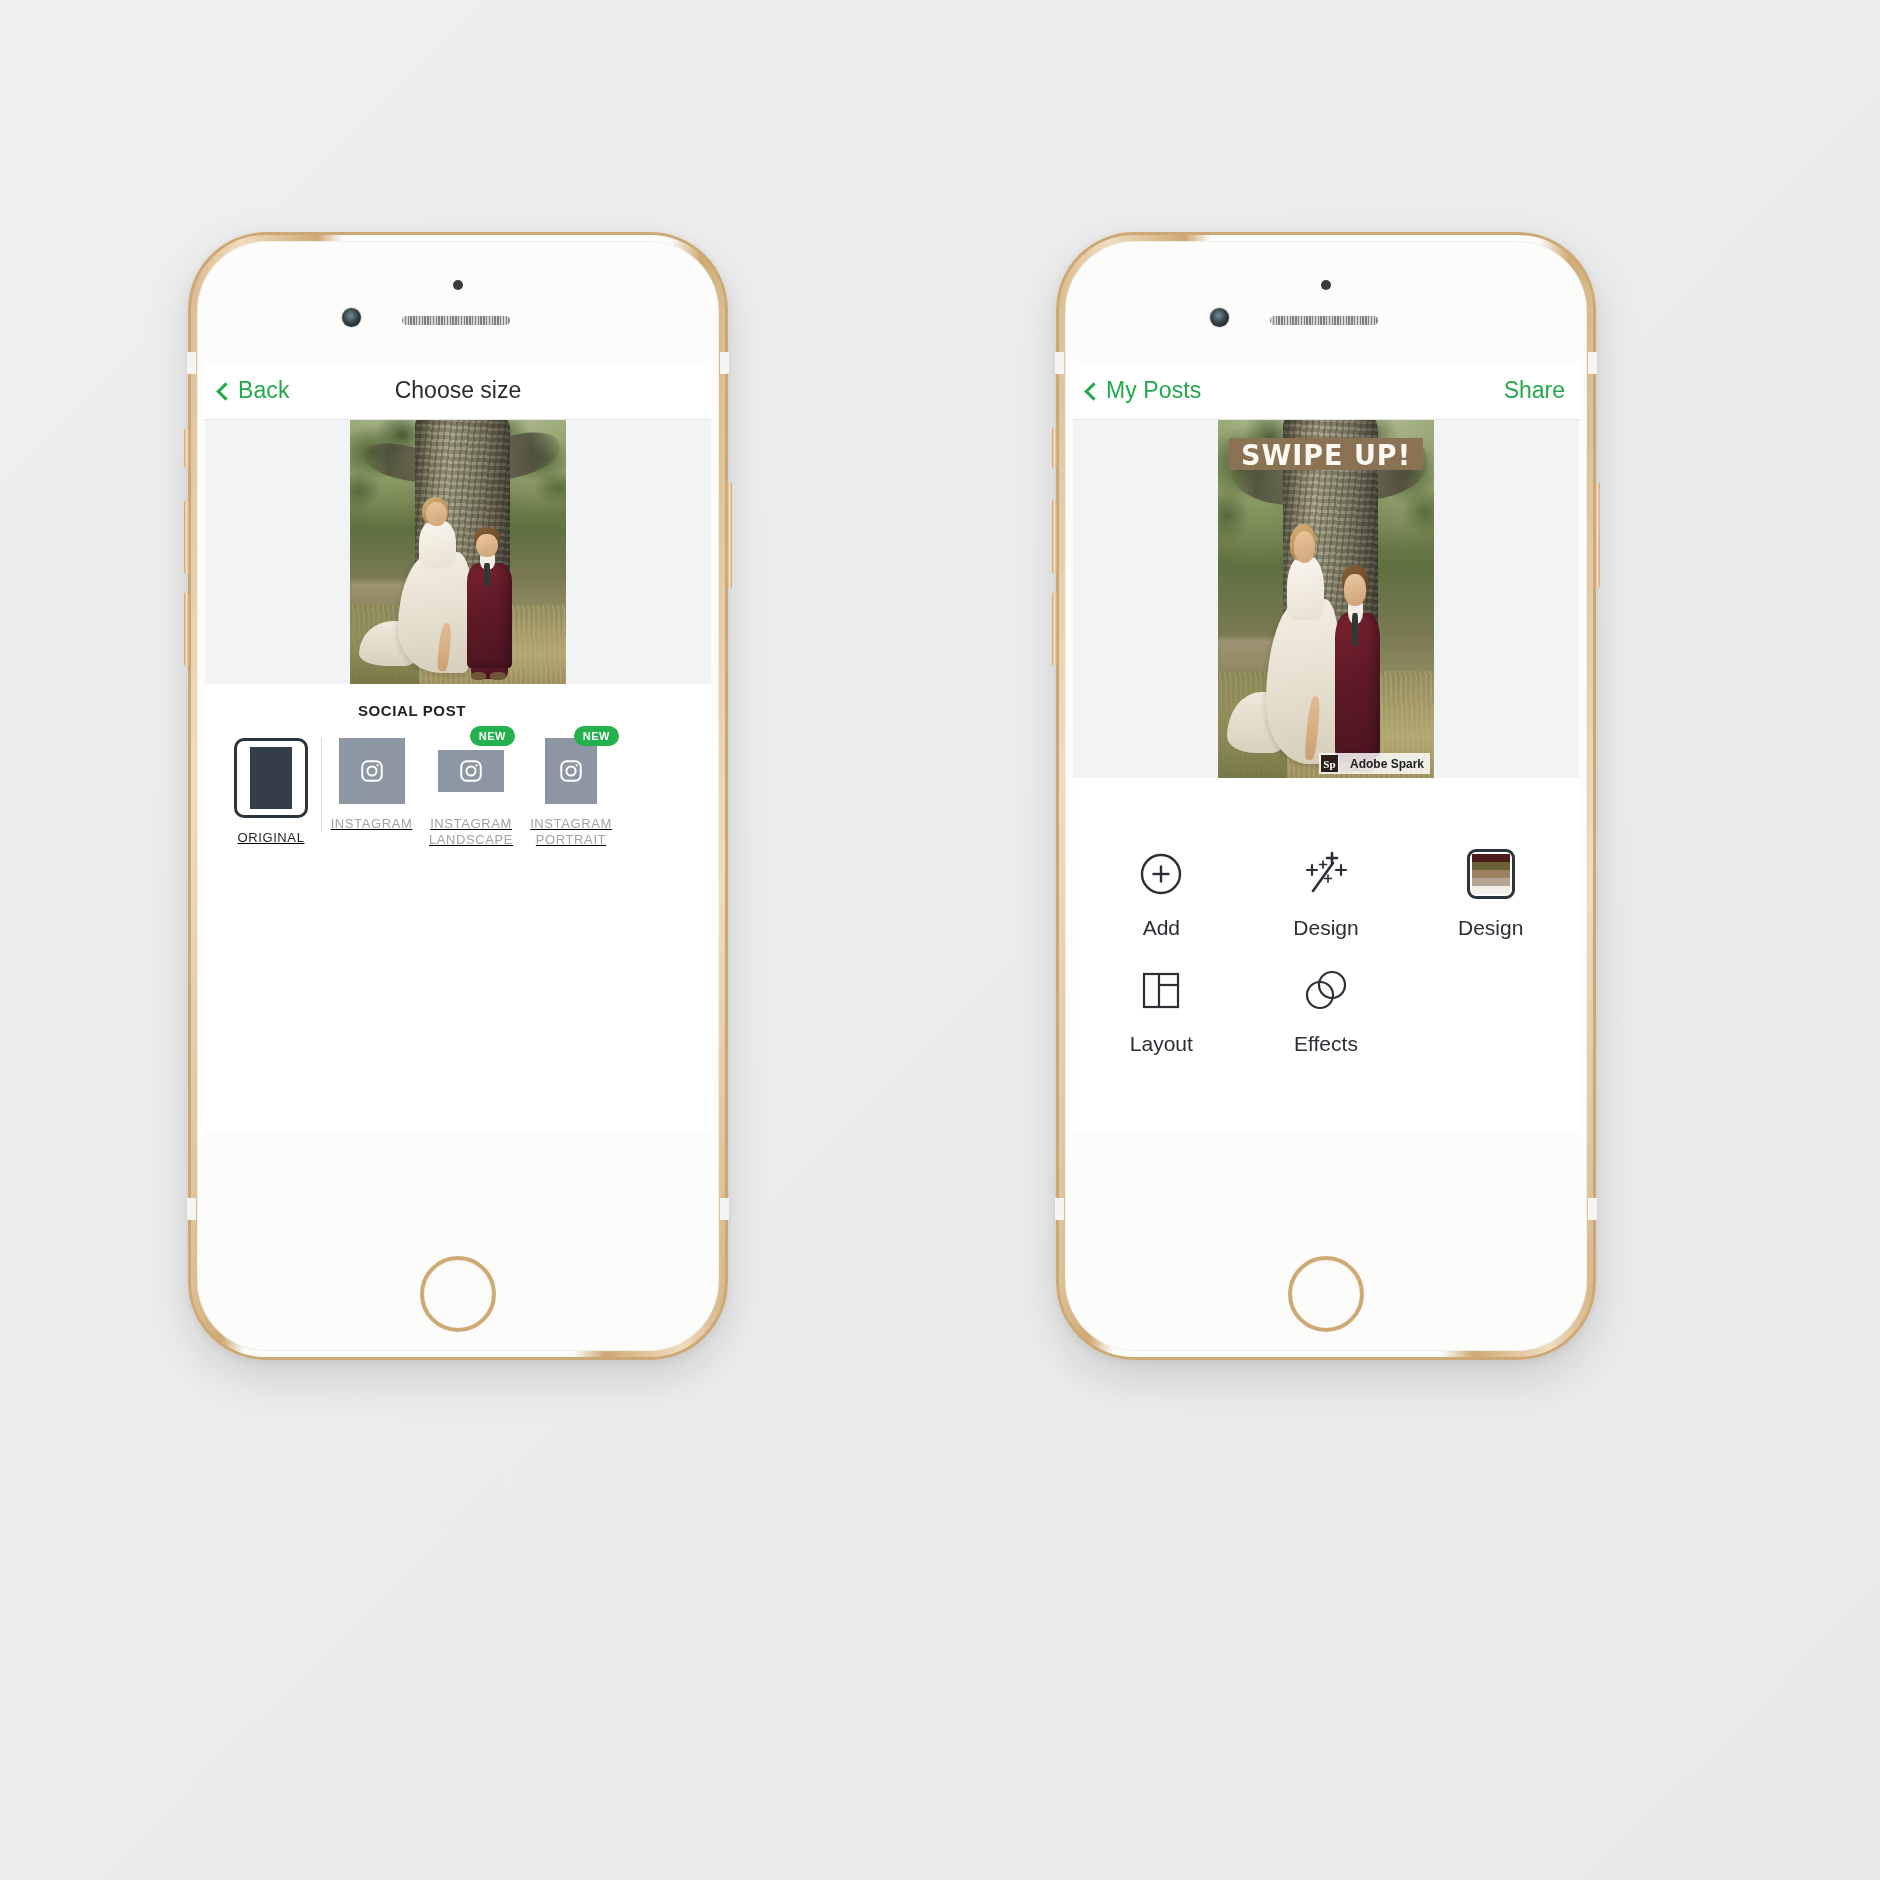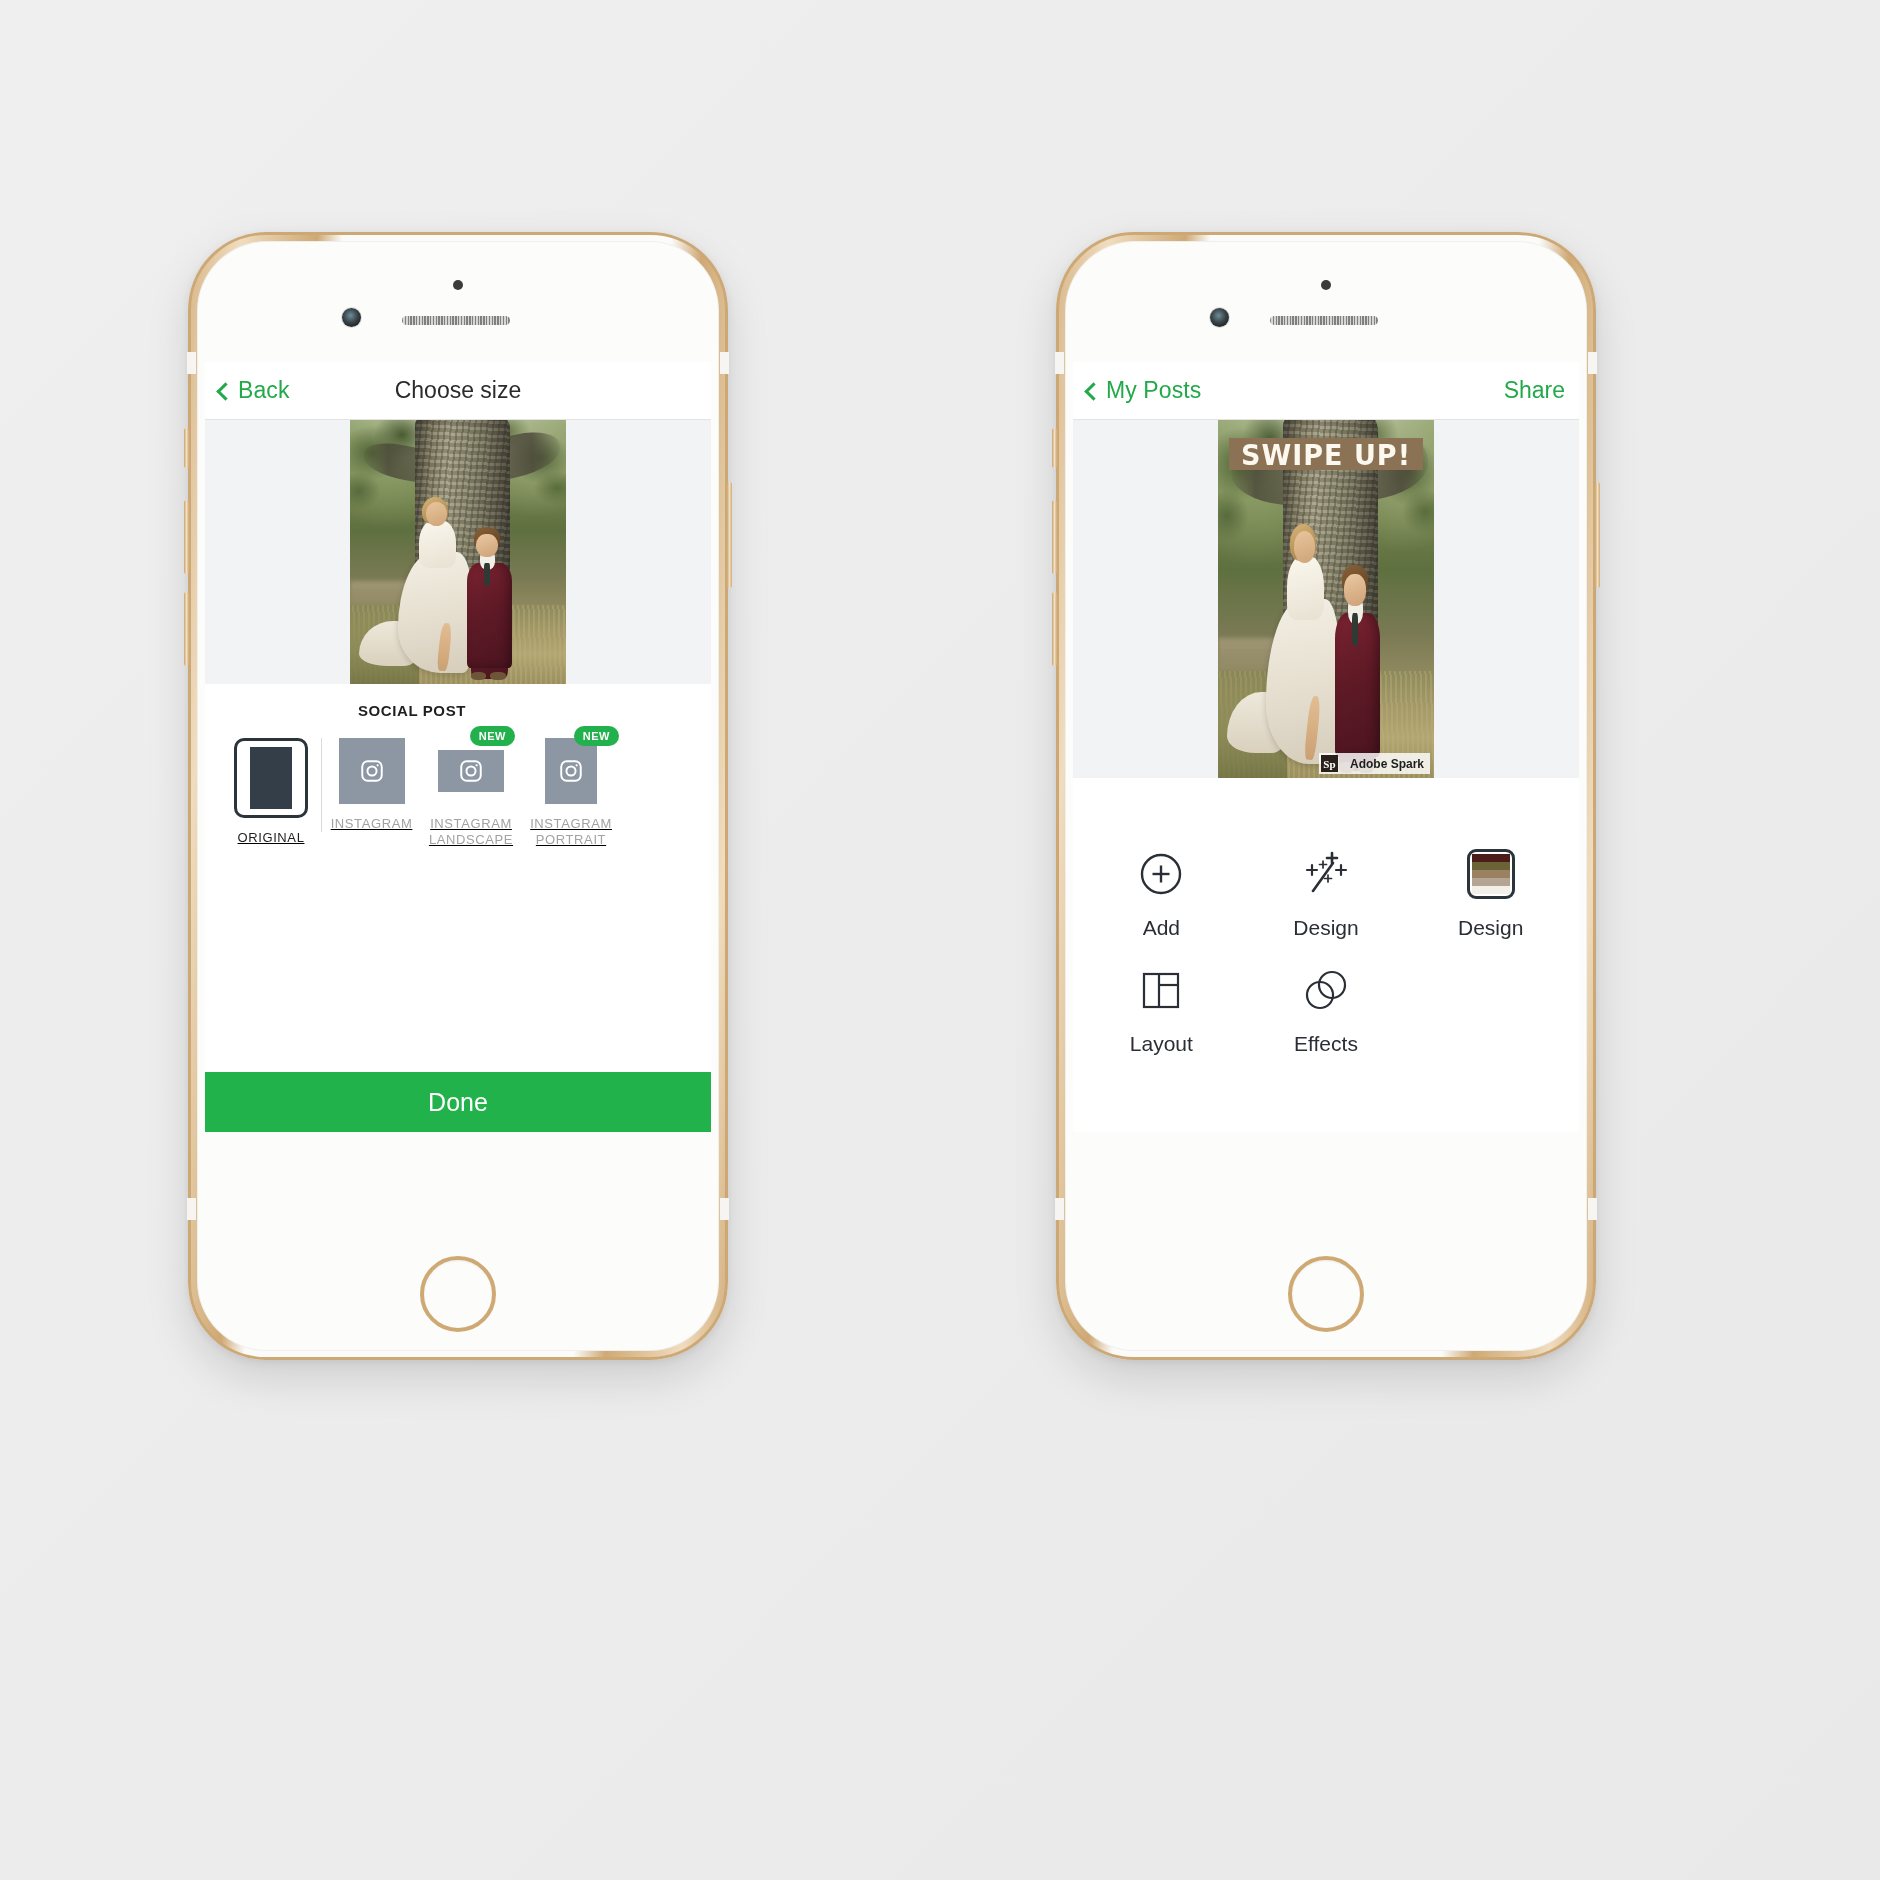--- a/index.html
+++ b/index.html
@@ -562,21 +562,20 @@
             </div>
             <div class="size-caption">
               <span>INSTAGRAM</span><br>
               <span>PORTRAIT</span>
             </div>
           </div>
 
         </div>
       </div>
 
-      <div class="done-btn">Done</div>
     </div>
 
     <div class="home-btn"></div>
   </div>
 
   <div class="phone right">
     <div class="rim"></div>
     <div class="bezel"></div>
 
     <div class="band l1"></div>

